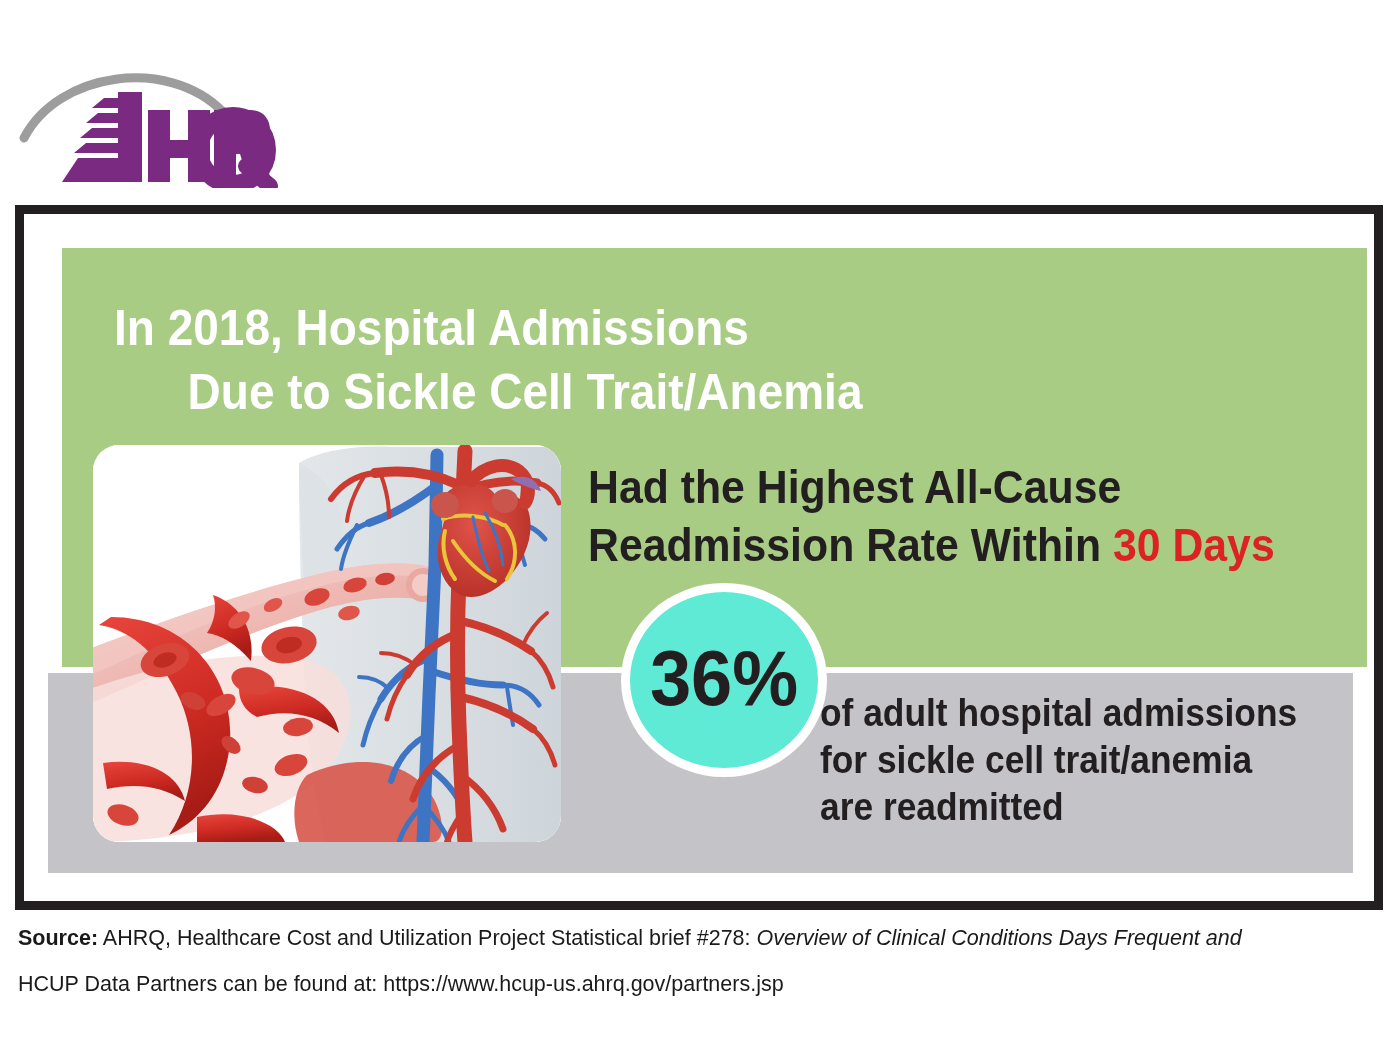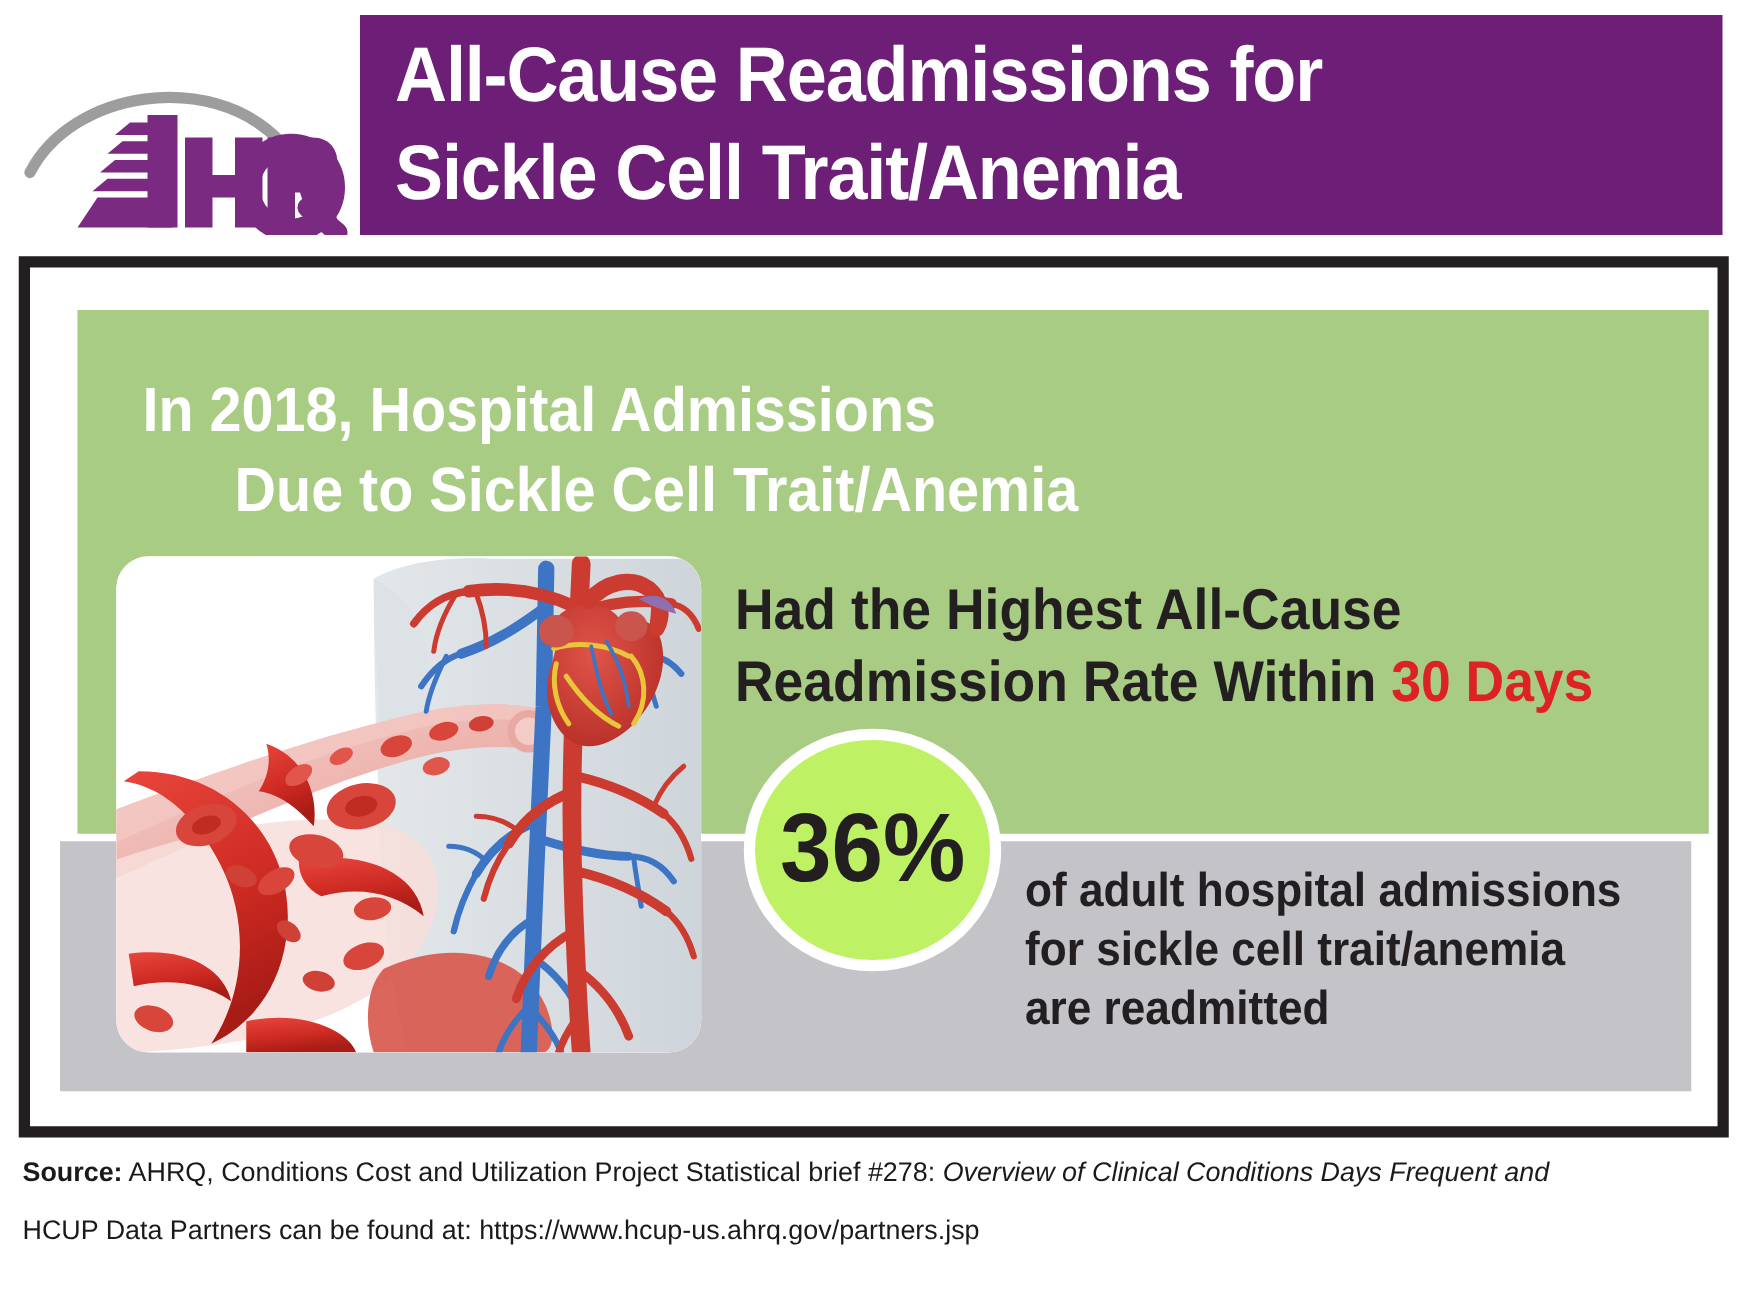--- a/index.html
+++ b/index.html
@@ -121,24 +121,24 @@
     color: #231f20;
     white-space: nowrap;
     transform: scaleX(0.93);
     transform-origin: left center;
   }
   .red-text { color: #DC2222; }
 
   
   #stat-circle {
     position: absolute;
-    left: 595px; top: 583px;
+    left: 621px; top: 583px;
     width: 206px; height: 194px;
     border-radius: 50%;
-    background: #bef264;
+    background: #5eead4;
     border: 9px solid #ffffff;
     box-sizing: border-box;
     z-index: 6;
     display: flex;
     align-items: center;
     justify-content: center;
   }
   #stat-value {
     font-family: "Liberation Sans Narrow", "Liberation Sans", sans-serif;
     font-weight: bold;
@@ -209,24 +209,20 @@
                  M218 64 L228 64 C232 64 234 66 234 70 C234 74 232 76 228 76 L218 76 Z"></path>
       </g>
 
       <g>
         <circle cx="215" cy="88" r="34" fill="none" stroke="#7B2A82" stroke-width="18"></circle>
         <path d="M228 104 L252 124" stroke="#7B2A82" stroke-width="16" stroke-linecap="round"></path>
       </g>
     </svg>
   </div>
 
-  <div id="title-bar">
-    <div class="title-line">All-Cause Readmissions for</div>
-    <div class="title-line">Sickle Cell Trait/Anemia</div>
-  </div>
 
 </div>
 
 <div id="frame"></div>
 
 <div id="green-panel">
   <div id="green-heading">
     <div class="green-heading-line">In 2018, Hospital Admissions</div>
     <div class="green-heading-line indent">Due to Sickle Cell Trait/Anemia</div>
   </div>
@@ -390,15 +386,15 @@
   <span id="stat-value">36%</span>
 </div>
 
 <div id="stat-desc">
   <div class="stat-desc-line">of adult hospital admissions</div>
   <div class="stat-desc-line">for sickle cell trait/anemia</div>
   <div class="stat-desc-line">are readmitted</div>
 </div>
 
 <div id="footer">
-  <div class="footer-para"><span class="fw-bold">Source:</span><span> AHRQ, Conditions Cost and Utilization Project Statistical brief #278: </span><span class="fi">Overview of Clinical Conditions Days Frequent and</span><br></div>
+  <div class="footer-para"><span class="fw-bold">Source:</span><span> AHRQ, Healthcare Cost and Utilization Project Statistical brief #278: </span><span class="fi">Overview of Clinical Conditions Days Frequent and</span><br></div>
   <div class="footer-para second">HCUP Data Partners can be found at: https://www.hcup-us.ahrq.gov/partners.jsp</div>
 </div>
 
 </body></html>

